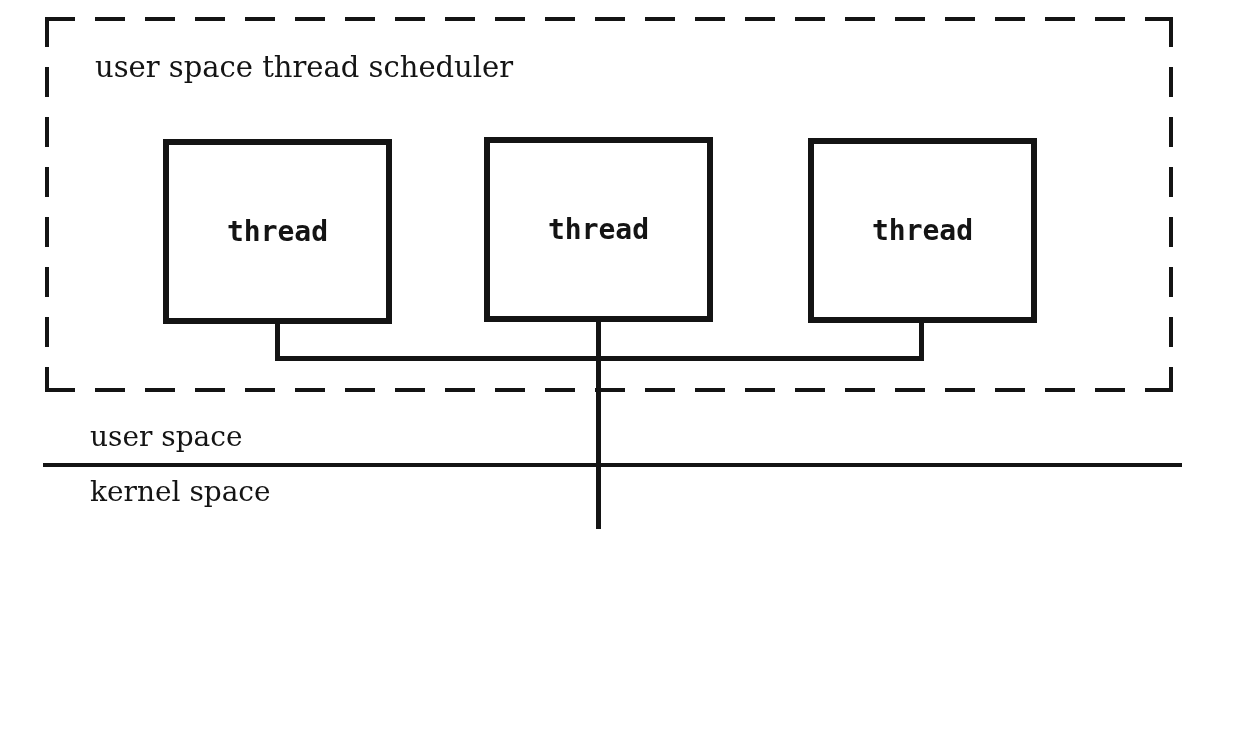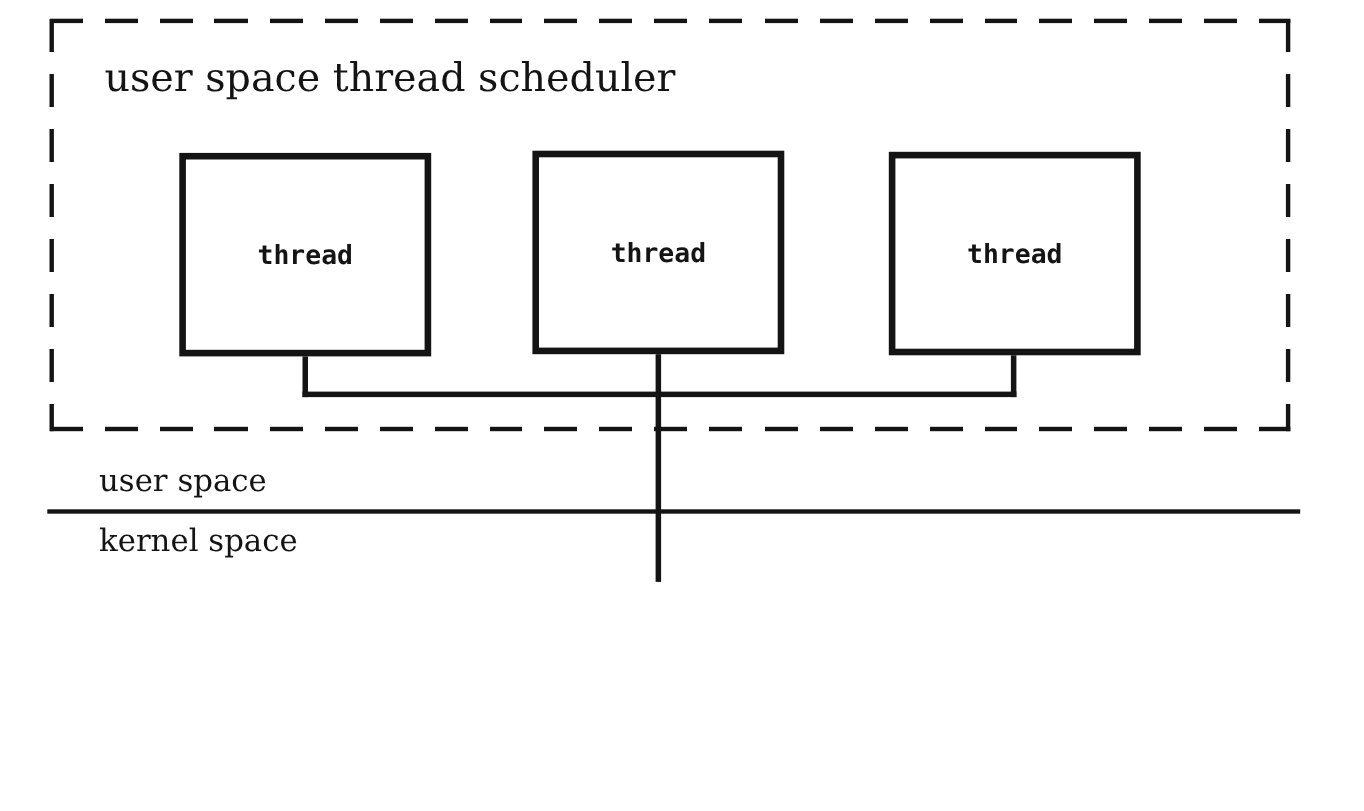--- a/index.html
+++ b/index.html
@@ -22,30 +22,30 @@
     background: repeating-linear-gradient(90deg, var(--ink) 0 30px, transparent 30px 50px); }
   .edge.v { width: 4px; top: 0; bottom: 0;
     background: repeating-linear-gradient(180deg, var(--ink) 0 30px, transparent 30px 50px); }
   .edge.top { top: 0; }
   .edge.bottom { bottom: 0; }
   .edge.left { left: 0; }
   .edge.right { right: 0; }
 
   .scheduler-label {
     position: absolute; left: 95px; top: 52px;
-    font-size: 36px; line-height: 1.1; color: var(--ink);
+    font-size: 29px; line-height: 1.1; color: var(--ink);
   }
 
   .node {
     position: absolute;
     border: 6px solid var(--ink);
     background: var(--bg);
     display: flex; align-items: center; justify-content: center;
     font-family: "DejaVu Sans Mono", monospace;
-    font-weight: bold; font-size: 24px; color: var(--ink);
+    font-weight: bold; font-size: 28px; color: var(--ink);
   }
   .thread-1 { left: 163px; top: 139px; width: 229px; height: 185px; }
   .thread-2 { left: 484px; top: 137px; width: 229px; height: 185px; }
   .thread-3 { left: 808px; top: 138px; width: 229px; height: 185px; }
   .kernel-entity { left: 482px; top: 527px; width: 231px; height: 186px; }
   .kernel-entity .node-label { white-space: pre-line; text-align: left; line-height: 31px; }
 
   .line { position: absolute; background: var(--ink); }
   .drop-1   { left: 275px; top: 324px; width: 5px; height: 37px; }
   .drop-3   { left: 919px; top: 323px; width: 5px; height: 38px; }

